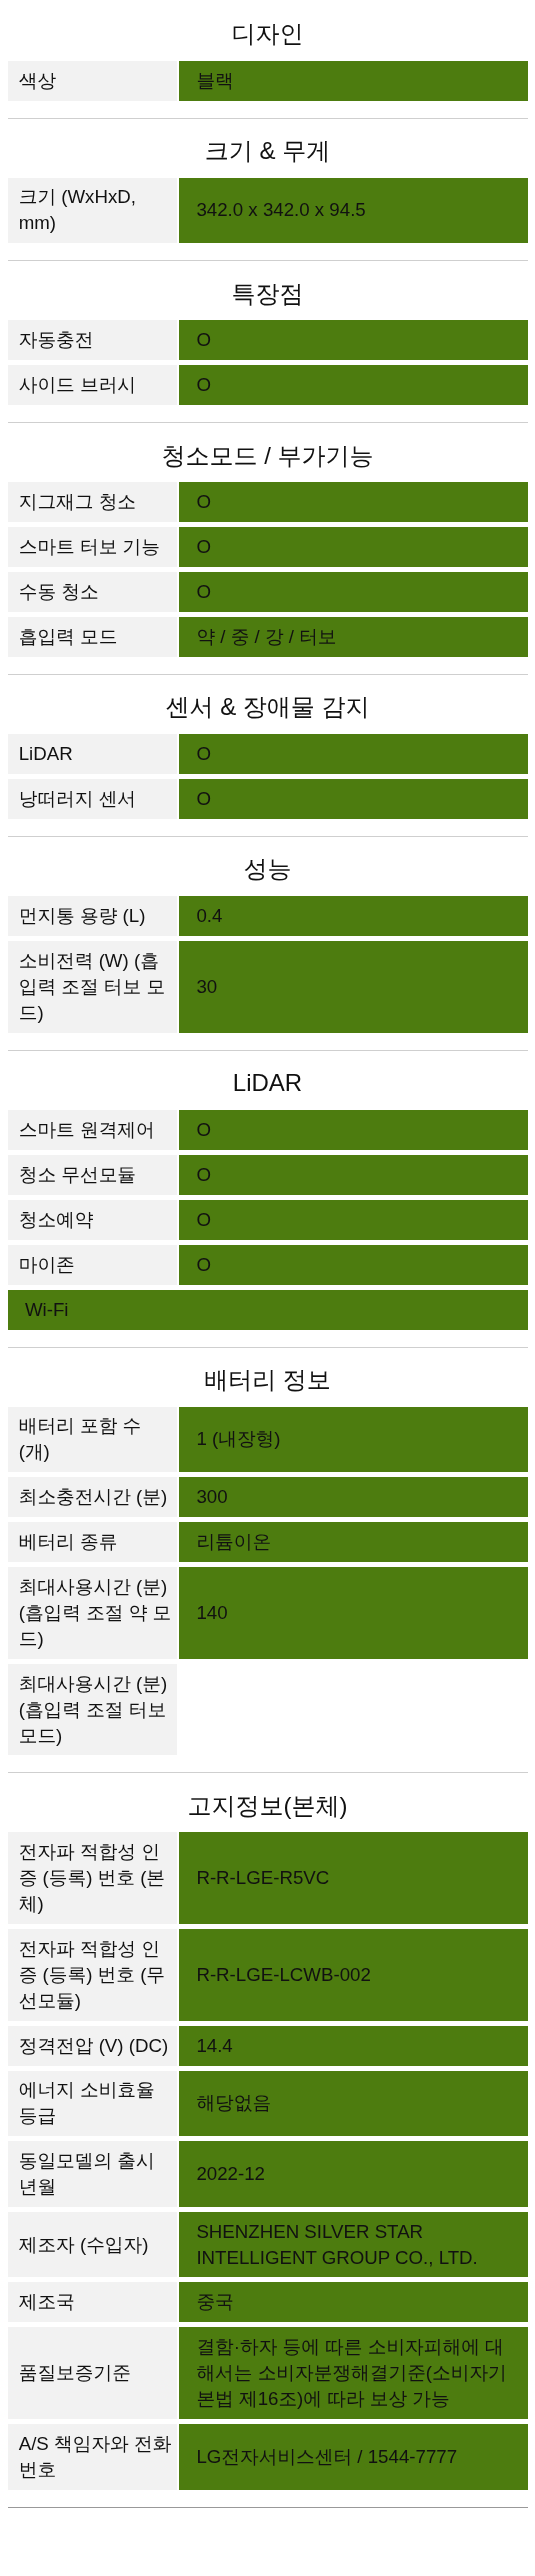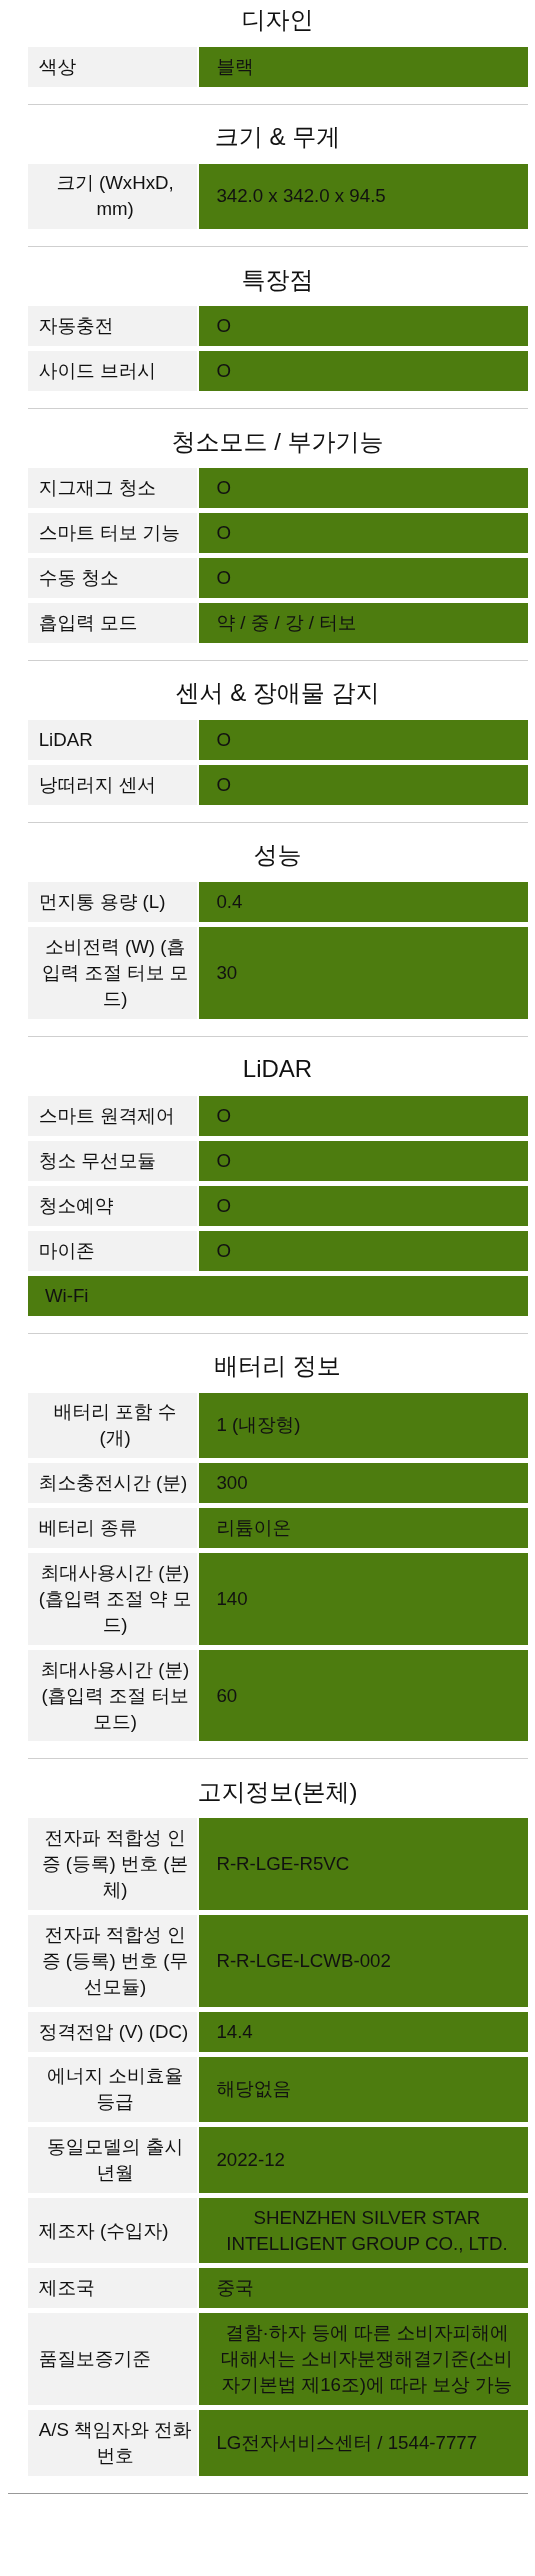--- a/index.html
+++ b/index.html
@@ -4,28 +4,28 @@
 <style>
   html,body{margin:0;padding:0;}
   body{
     width:535px;height:2576px;
     background:#ffffff;
     display:flex;flex-direction:column;
     font-family:"Liberation Sans","DejaVu Sans",sans-serif;
     color:#111111;
     overflow:hidden;
   }
-  .spec-area{padding-top:6px;margin-left:20px;}
+  .spec-area{padding-top:20px;}
   .section-divider{height:0.6px;background:#cfcfcf;margin:17px 7.5px 0 7.5px;}
   .section-title{
     font-size:24px;line-height:27px;font-weight:500;color:#111111;
     text-align:center;margin:18.7px 7.5px 13.7px 7.5px;
   }
   .spec-area > .section:first-child .section-title{margin-top:0;}
-  .spec-table{margin:0 7.5px;text-align:center;}
+  .spec-table{margin:0 7.5px;}
   .spec-row{display:flex;gap:2.5px;margin-bottom:5px;}
   .spec-row:last-child{margin-bottom:0;}
   .cell{
     box-sizing:border-box;min-height:40px;
     display:flex;align-items:center;
     font-size:18.7px;line-height:26px;color:#111111;
   }
   .cell-label{
     width:169px;flex:none;background:#f2f2f2;
     padding:6.8px 5px 6.8px 11.2px;
@@ -163,21 +163,20 @@
         <div class="spec-row">
           <div class="cell cell-label">베터리 종류</div>
           <div class="cell cell-value">리튬이온</div>
         </div>
         <div class="spec-row">
           <div class="cell cell-label">최대사용시간 (분) (흡입력 조절 약 모드)</div>
           <div class="cell cell-value">140</div>
         </div>
         <div class="spec-row">
           <div class="cell cell-label">최대사용시간 (분) (흡입력 조절 터보 모드)</div>
-          <div class="cell cell-value">60</div>
         </div>
       </div>
     </div>
     <div class="section-divider"></div>
     <div class="section">
       <div class="section-title">고지정보(본체)</div>
       <div class="spec-table">
         <div class="spec-row">
           <div class="cell cell-label">전자파 적합성 인증 (등록) 번호 (본체)</div>
           <div class="cell cell-value">R-R-LGE-R5VC</div>

